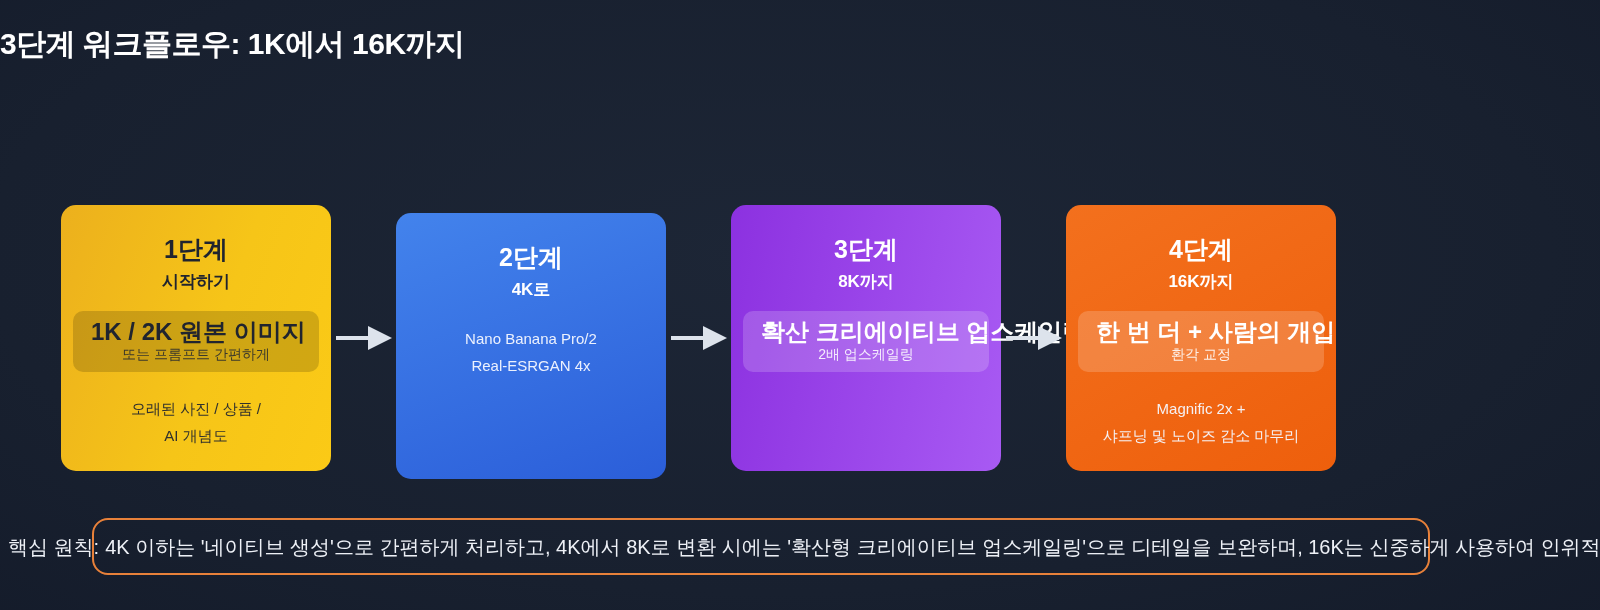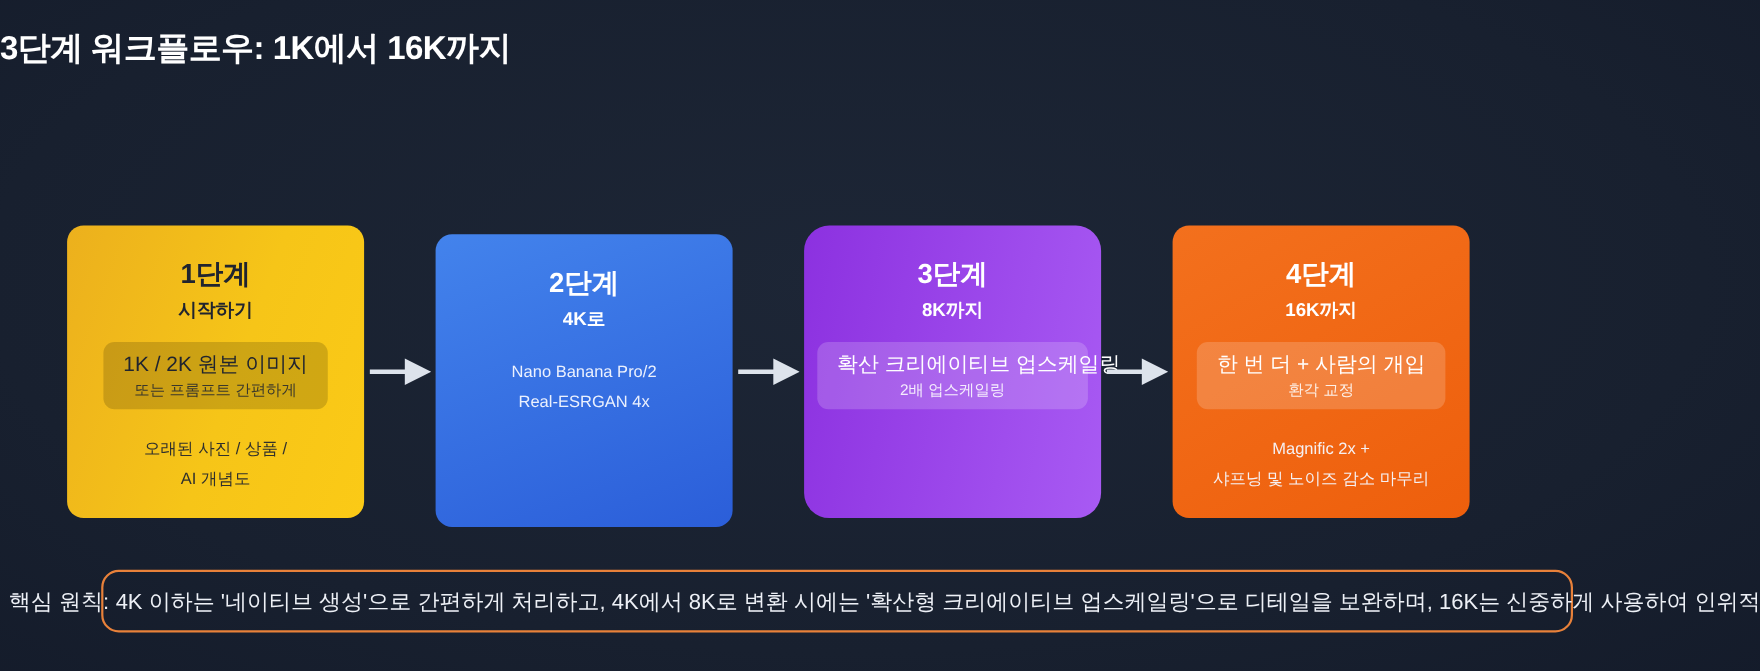--- a/index.html
+++ b/index.html
@@ -43,21 +43,21 @@
     border-radius: 15px;
     box-sizing: border-box;
     display: flex;
     flex-direction: column;
     align-items: center;
     text-align: center;
     padding-top: 29px;
   }
   .card-1 { background: linear-gradient(110deg, #ecb01d 0%, #f6c518 55%, #fbca16 100%); color: #20242f; }
   .card-2 { background: linear-gradient(160deg, #4383ec 0%, #2b5ed9 100%); color: #ffffff; margin-top: 16px; }
-  .card-3 { background: linear-gradient(100deg, #8c31e0 0%, #a85af3 100%); color: #ffffff; border-radius: 23px; }
+  .card-3 { background: linear-gradient(100deg, #8c31e0 0%, #a85af3 100%); color: #ffffff; }
   .card-4 { background: linear-gradient(150deg, #f3701d 0%, #ee5f0c 100%); color: #ffffff; }
 
   .step {
     font-size: 25px;
     font-weight: 700;
     line-height: 30px;
   }
   .subtitle {
     margin-top: 6px;
     font-size: 17px;
@@ -69,22 +69,22 @@
     max-width: 246px;
     box-sizing: border-box;
     padding: 9px 18px;
     border-radius: 10px;
   }
   .card-1 .hl-box { background: rgba(0, 0, 0, 0.16); }
   .card-2 .hl-box,
   .card-3 .hl-box,
   .card-4 .hl-box { background: rgba(255, 255, 255, 0.18); }
   .hl-title {
-    font-size: 19px;
-    font-weight: 400;
+    font-size: 24px;
+    font-weight: 700;
     line-height: 23px;
     white-space: nowrap;
   }
   .hl-sub {
     margin-top: 3px;
     font-size: 14px;
     line-height: 17px;
   }
   .card-1 .hl-sub { color: rgba(32, 36, 47, 0.85); }
   .card-2 .hl-sub,

